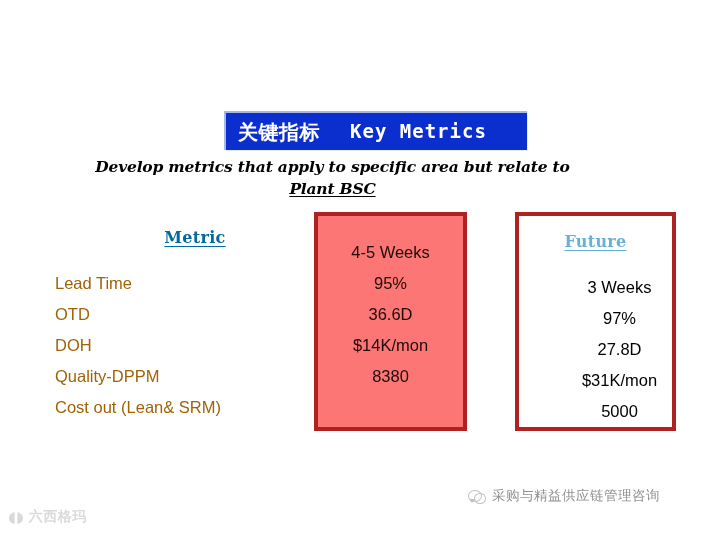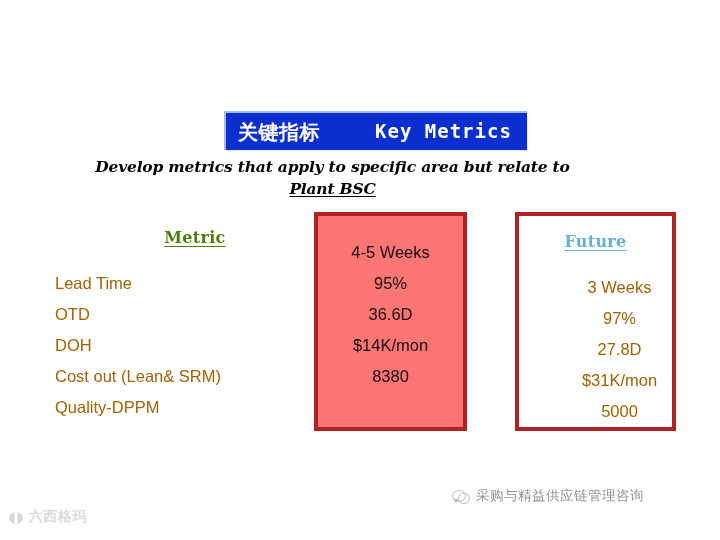--- a/index.html
+++ b/index.html
@@ -32,21 +32,20 @@
     height: 39px;
     background: #0b2fcf;
     border-top: 2px solid #aab8e8;
     border-left: 2px solid #aab8e8;
     box-sizing: border-box;
     display: flex;
     align-items: center;
     justify-content: flex-start;
     padding-left: 12px;
     box-shadow: 1px 1px 0 #e8ecf8;
-    gap: 25px;
   }
   .title-cn {
     color: #ffffff;
     font-family: "DejaVu Sans", sans-serif;
     font-size: 20px;
     font-weight: 700;
     letter-spacing: 0.5px;
     line-height: 1;
   }
   .title-en {
@@ -86,21 +85,21 @@
   .metric-col {
     position: absolute;
     left: 55px;
     top: 228px;
     width: 245px;
   }
   .metric-head {
     font-family: "DejaVu Serif", serif;
     font-weight: 700;
     font-size: 16px;
-    color: #4d7c0f;
+    color: #0369a1;
     text-align: center;
     text-decoration: underline;
     text-underline-offset: 3px;
     width: 170px;
     margin: 0 auto 0 55px;
     letter-spacing: 0.3px;
   }
   .metric-list {
     margin-top: 21px;
   }
@@ -152,26 +151,26 @@
   }
   .box-values .row {
     height: 31px;
     line-height: 31px;
     font-family: "Liberation Sans", sans-serif;
     font-size: 16.5px;
     text-align: center;
     white-space: nowrap;
   }
   .box-current .box-values .row { color: #1d0a09; }
-  .box-future  .box-values .row { color: #a16207; padding-left: 48px; }
+  .box-future  .box-values .row { color: #000000; padding-left: 48px; }
 
   
   .wm-bottom-right {
     position: absolute;
-    left: 452px;
+    left: 468px;
     top: 487px;
     display: flex;
     align-items: center;
     gap: 7px;
     opacity: 0.62;
   }
   .wm-bottom-right .wm-text {
     font-family: "DejaVu Sans", sans-serif;
     font-size: 13.5px;
     color: #4a4a4a;
@@ -249,22 +248,22 @@
     <span>Develop metrics that apply to specific area but relate to</span>
     <span class="line2"><span>Plant BSC</span></span>
   </div>
 
   <div class="metric-col">
     <div class="metric-head">Metric</div>
     <div class="metric-list">
       <div class="row">Lead Time</div>
       <div class="row">OTD</div>
       <div class="row">DOH</div>
+      <div class="row">Quality-DPPM</div>
       <div class="row">Cost out (Lean&amp; SRM)</div>
-      <div class="row">Quality-DPPM</div>
     </div>
   </div>
 
   <div class="box box-current">
     <div class="box-values">
       <div class="row">4-5 Weeks</div>
       <div class="row">95%</div>
       <div class="row">36.6D</div>
       <div class="row">$14K/mon</div>
       <div class="row">8380</div>

